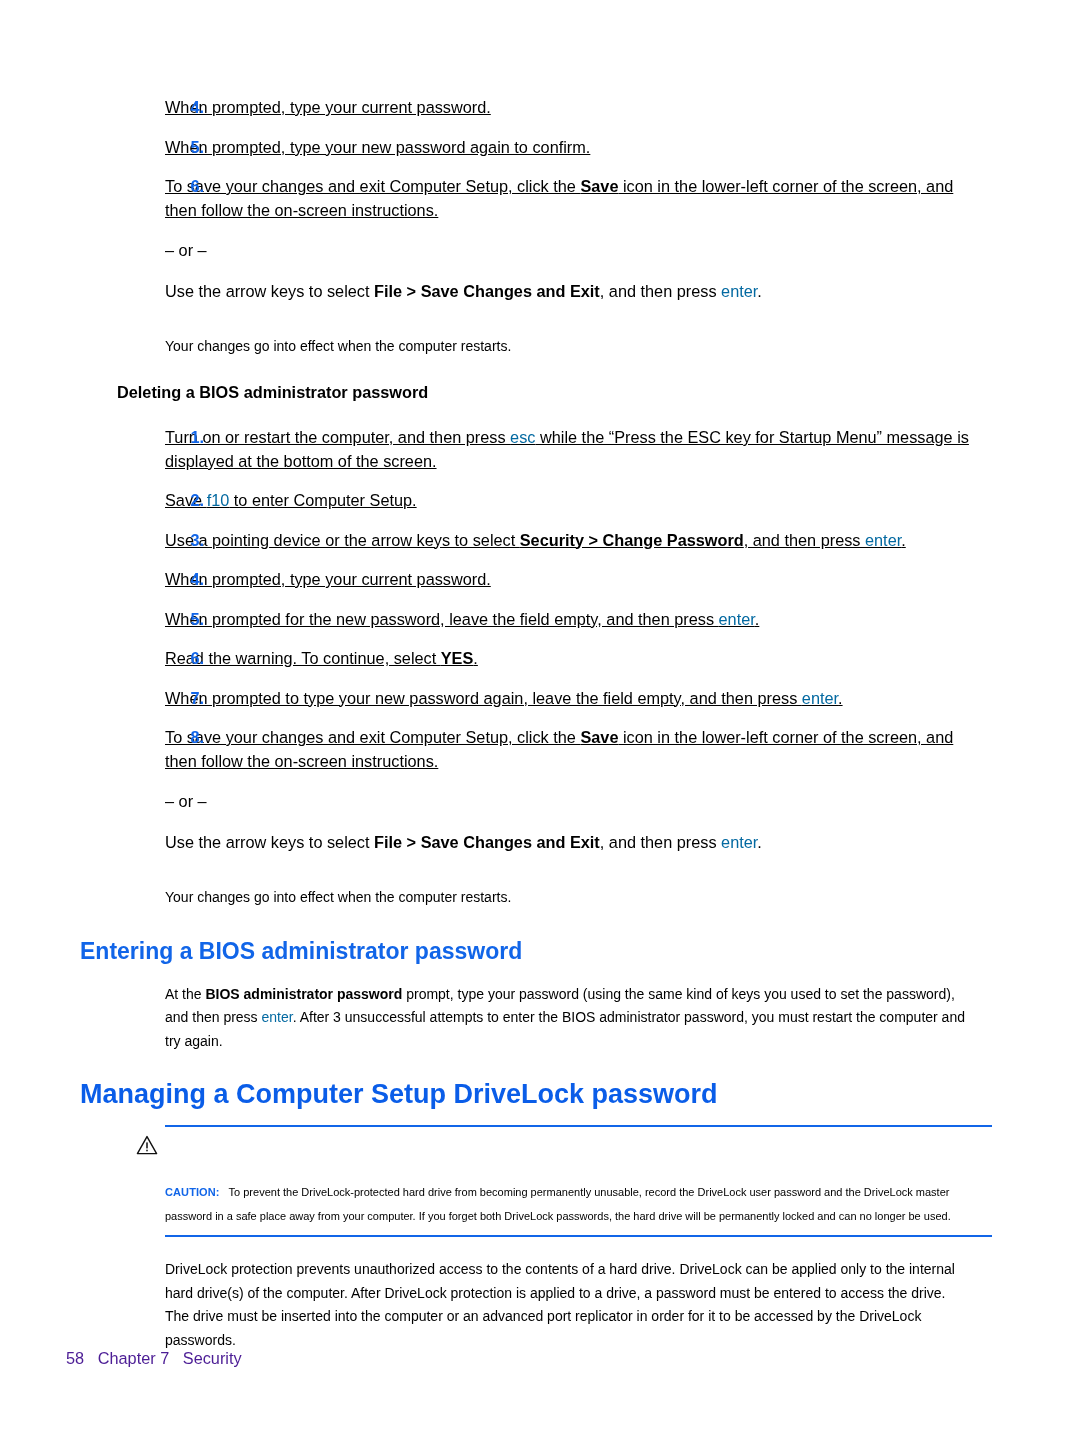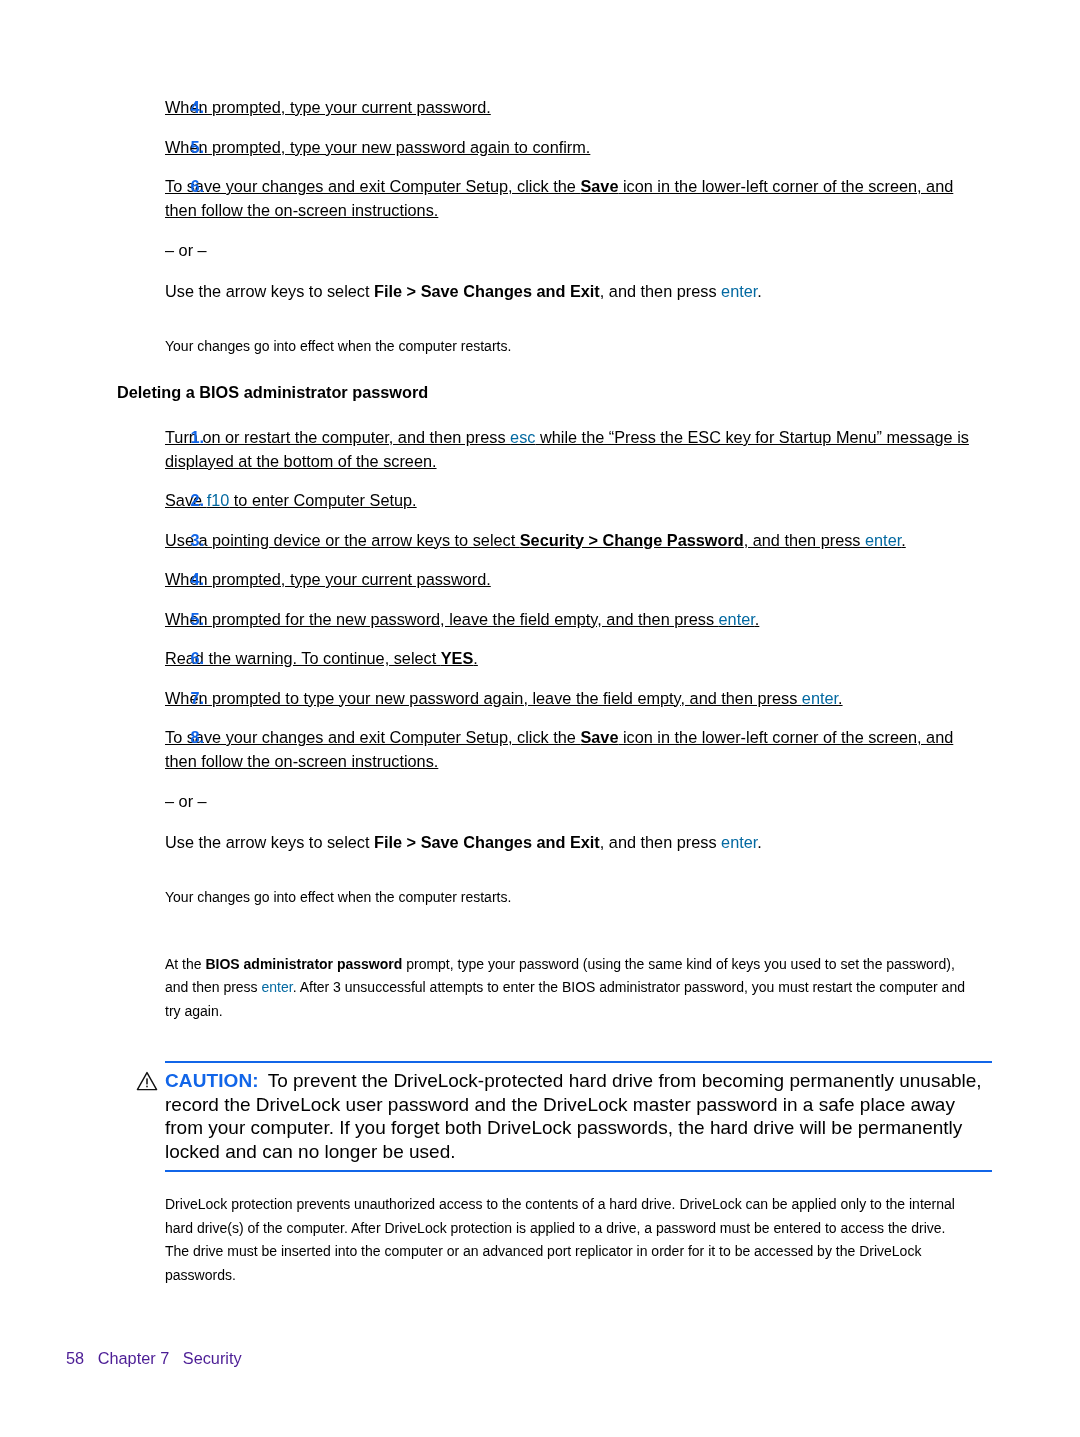--- a/index.html
+++ b/index.html
@@ -111,22 +111,23 @@
     margin-top: 14px;
     width: 827px;
   }
   .caution-rule {
     height: 2px;
     background: #1165E8;
     width: 100%;
   }
   .caution-inner {
     padding: 6px 0 7px 0;
-    font-size: 19px;
-    line-height: 23.5px;
+    font-size: 11px;
+    line-height: 23.5px;
+    margin-top: 48px;
   }
   .caution-icon {
     position: absolute;
     left: -29px;
     top: 10px;
     width: 22px;
     height: 20px;
   }
   .caution-label {
     font-weight: bold;
@@ -228,27 +229,29 @@
       </li>
 
     </ol>
 
     <div class="gap-sm"></div>
 
     <p class="indented body-text" style="margin-top:0">Your changes go into effect when the computer restarts.</p>
 
     <div style="height:26px"></div>
 
+    <div class="h2">Entering a BIOS administrator password</div>
 
     <div style="height:17px"></div>
 
     <p class="indented body-text" style="margin-top:0"><span>At the </span><span class="b">BIOS administrator password</span><span> prompt, type your password (using the same kind of keys you used to set the password), and then press </span><span class="key">enter</span><span>. After 3 unsuccessful attempts to enter the BIOS administrator password, you must restart the computer and try again.</span></p>
 
     <div style="height:24px"></div>
 
+    <div class="h1">Managing a Computer Setup DriveLock password</div>
 
     <div class="caution">
       <div class="caution-rule"></div>
 
       <span class="caution-icon">
         <svg viewBox="0 0 22 20" width="22" height="20" aria-hidden="true">
           <polygon points="11,1.6 20.6,18.6 1.4,18.6" fill="none" stroke="#111111" stroke-width="1.4" stroke-linejoin="round"></polygon>
           <rect x="10.25" y="7.4" width="1.5" height="6" fill="#111111"></rect>
           <rect x="10.25" y="14.7" width="1.5" height="1.6" fill="#111111"></rect>
         </svg>

